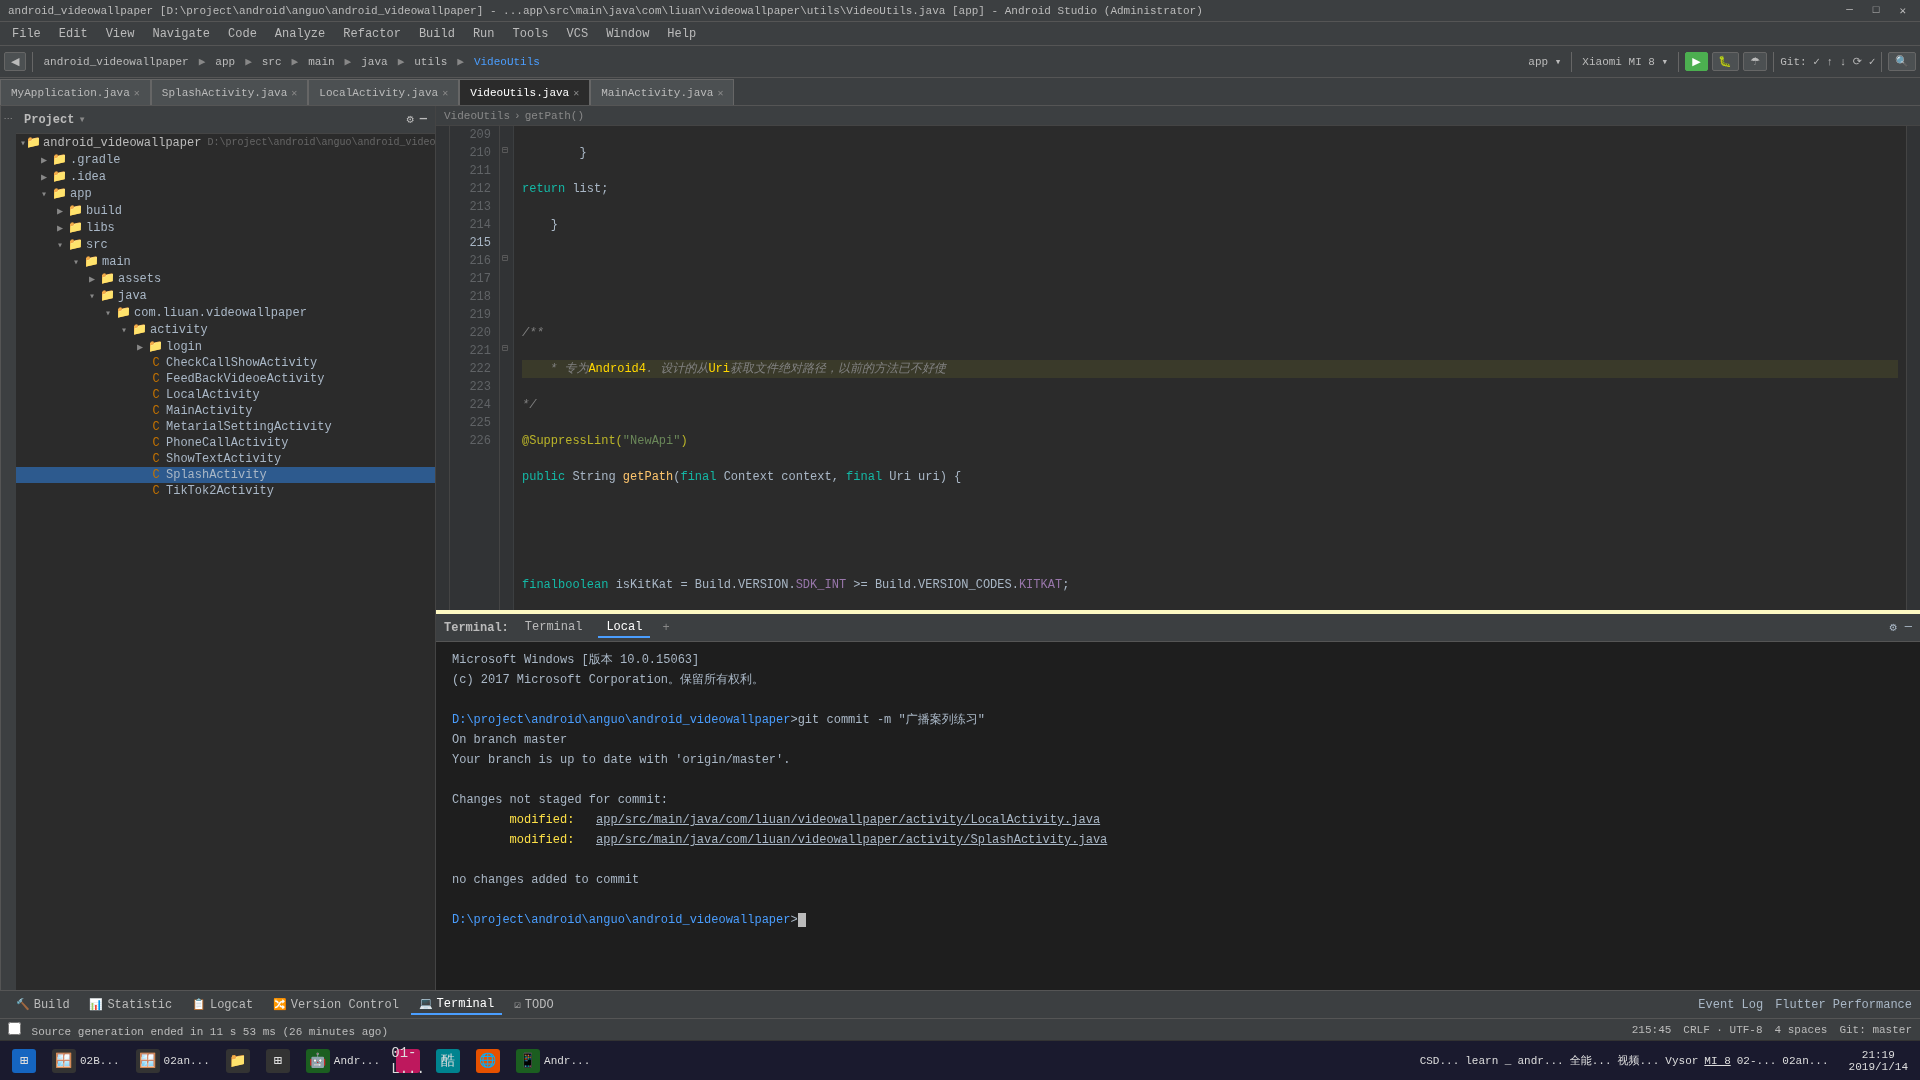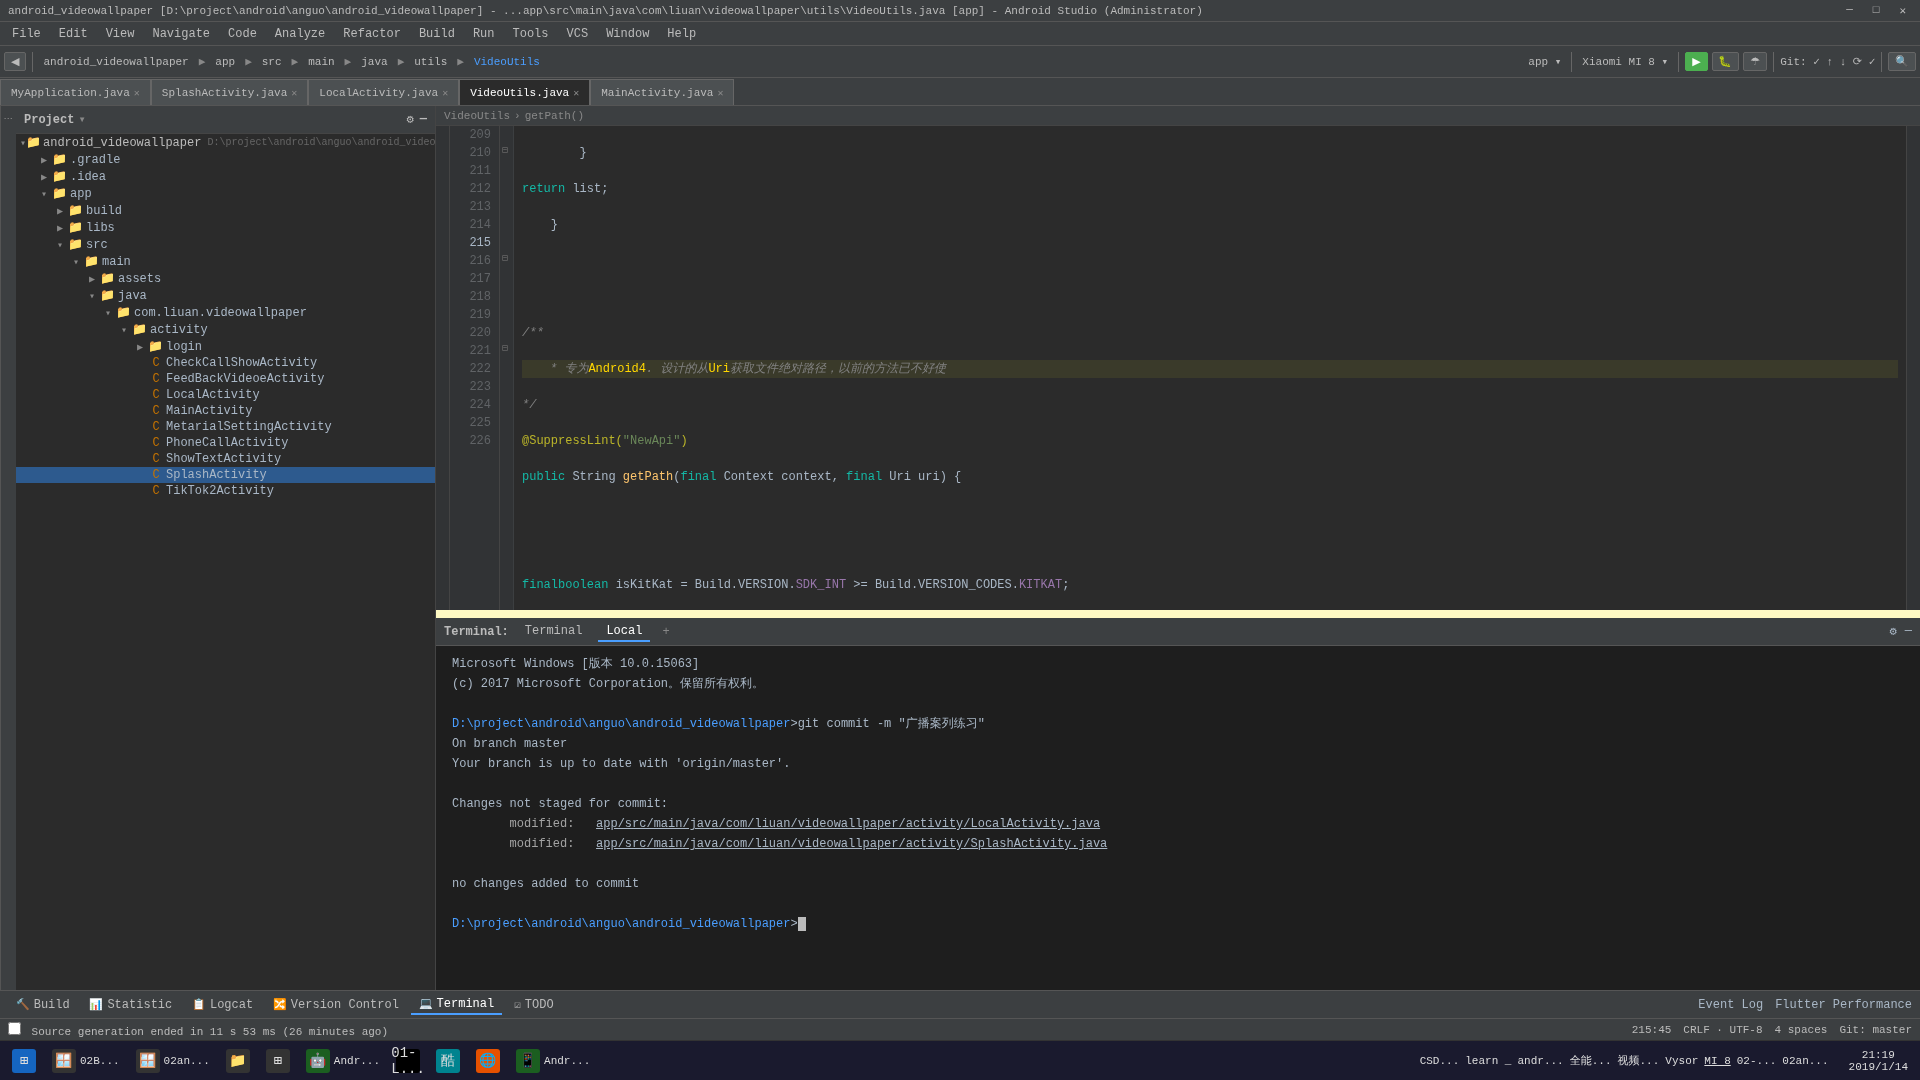--- a/index.html
+++ b/index.html
@@ -183,21 +183,21 @@
     .kw { color: #14b8a6; } 
     .str { color: #6a8759; } 
     .comment { color: #808080; font-style: italic; }
     .annotation { color: #bbb529; }
     .method { color: #ffc66d; }
 
     
     #terminal-section {
       height: 380px;
       background: #1e1e1e;
-      border-top: 8px solid #fef9c3;
+      border-top: 4px solid #fef9c3;
       display: flex;
       flex-direction: column;
     }
     #terminal-header {
       height: 28px;
       background: #3c3f41;
       display: flex;
       align-items: center;
       padding: 0 8px;
       border-bottom: 1px solid #555;
@@ -217,21 +217,21 @@
     .term-plus { color: #888; cursor: pointer; padding: 2px 4px; }
     #terminal-content {
       flex: 1;
       padding: 8px 16px;
       overflow-y: auto;
       font-size: 12px;
       color: #a9b7c6;
       line-height: 20px;
     }
     .term-path { color: #4a9eff; }
-    .term-modified { color: #a3a3a3; }
+    .term-modified { color: #fde047; }
     .term-file-path { color: #a9b7c6; text-decoration: underline; }
     .term-cursor {
       display: inline-block;
       width: 8px;
       height: 14px;
       background: #bbbbbb;
       vertical-align: middle;
     }
 
     
@@ -691,21 +691,21 @@
     <div class="taskbar-icon" style="background:#333;">📁</div>
   </div>
   <div class="taskbar-item">
     <div class="taskbar-icon" style="background:#333;">⊞</div>
   </div>
   <div class="taskbar-item">
     <div class="taskbar-icon" style="background:#1b5e20;">🤖</div>
     <span>Andr...</span>
   </div>
   <div class="taskbar-item">
-    <div class="taskbar-icon" style="background:#000000;">01-L...</div>
+    <div class="taskbar-icon" style="background:#be185d;">01-L...</div>
   </div>
   <div class="taskbar-item">
     <div class="taskbar-icon" style="background:#00838f;">酷</div>
   </div>
   <div class="taskbar-item">
     <div class="taskbar-icon" style="background:#e65100;">🌐</div>
   </div>
   <div class="taskbar-item">
     <div class="taskbar-icon" style="background:#1b5e20;">📱</div>
     <span>Andr...</span>

